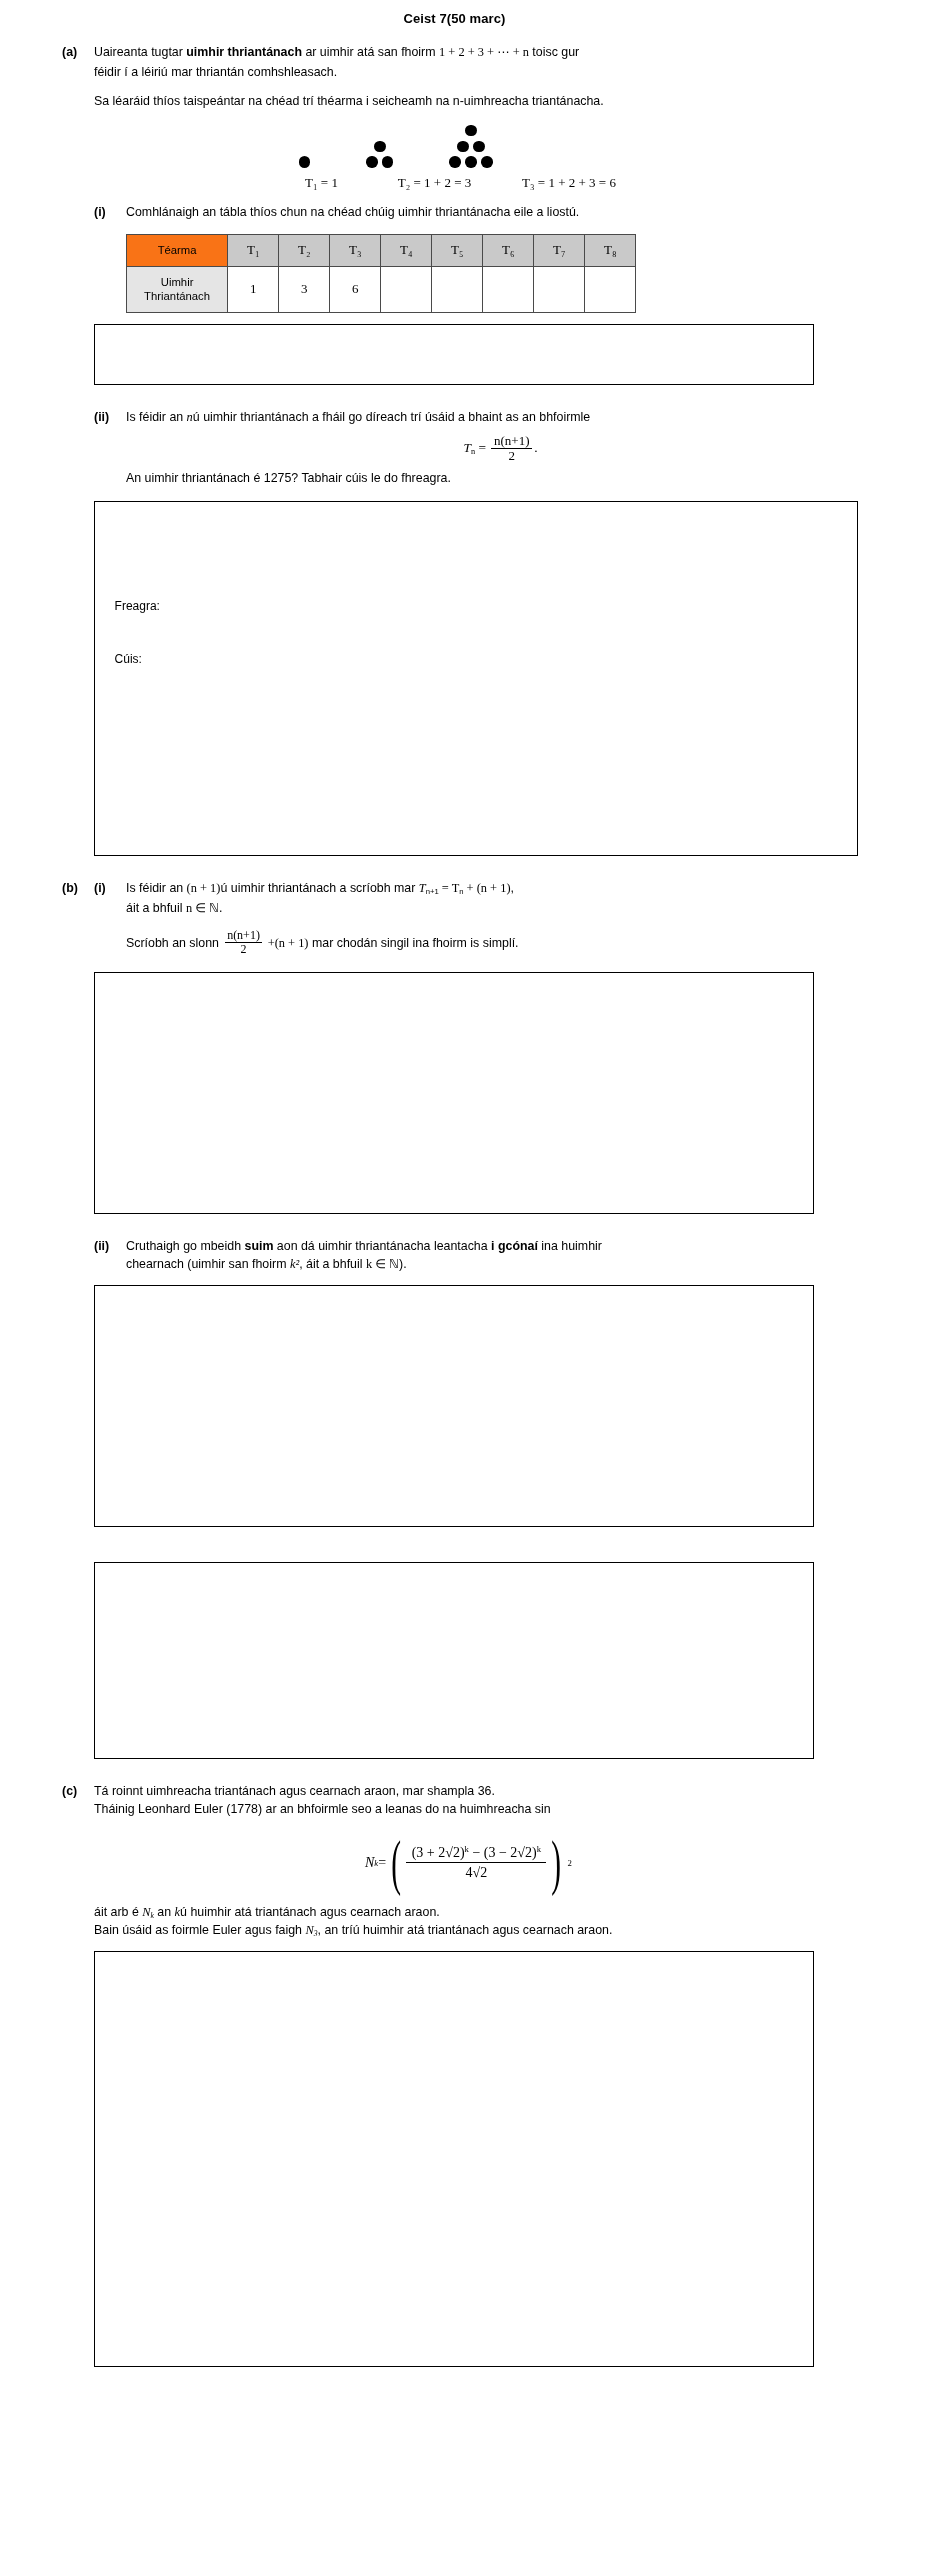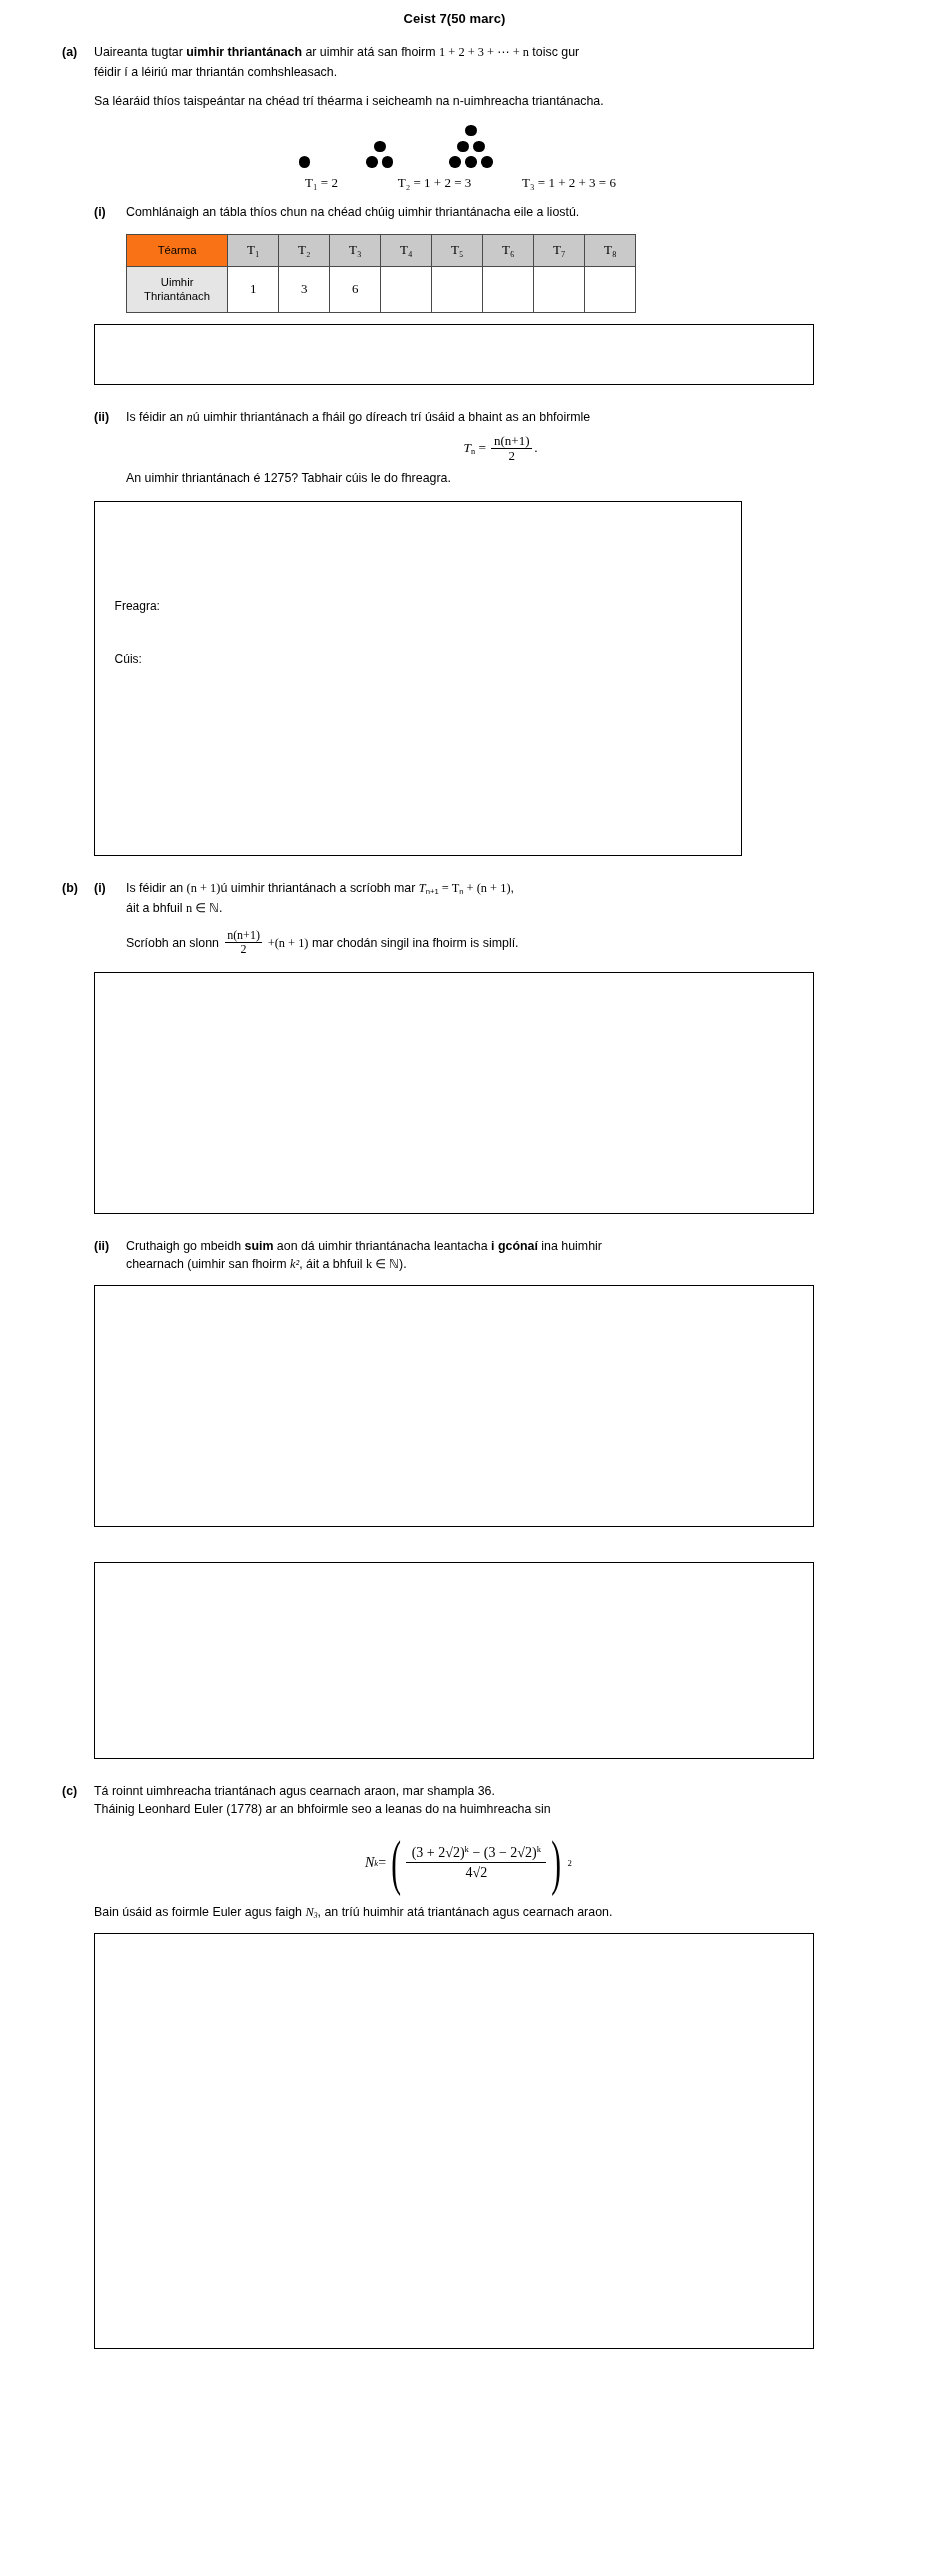--- a/index.html
+++ b/index.html
@@ -127,21 +127,21 @@
   .gb-lines span{
     position:absolute;
     left:19.6px;
     font-size:12px;
     font-family:"Liberation Sans", sans-serif;
     background:#fff;
     padding:1px 3.1px 1px 0;
   }
 
   .box-a1{margin:11.3px 0 0 32px; width:720px; height:61px;}
-  .box-a2{margin:11.3px 0 0 32px; width:648px; height:355px;}
+  .box-a2{margin:11.3px 0 0 32px; width:764px; height:355px;}
   .box-b1{margin:12.4px 0 0 32px; width:720px; height:242px;}
   .box-b2{margin:11.3px 0 0 32px; width:720px; height:242px;}
   .box-b3{margin:11.3px 0 0 32px; width:720px; height:197px;}
   .box-c {margin:11.3px 0 0 32px; width:720px; height:416px;}
 
   .sec-gap{height:24px;}
   .sec-gap-xs{height:9.3px;}
 
   
   .frac{
@@ -229,21 +229,21 @@
           <div class="dot"></div>
         </div>
       <div class="trow">
           <div class="dot"></div>
           <div class="dot"></div>
           <div class="dot"></div>
         </div>
     </div>
   </div>
   <div class="labels">
-    <span class="lab1">T₁ = 2</span>
+    <span class="lab1">T₁ = 1</span>
     <span class="lab2">T₂ = 1 + 2 = 3</span>
     <span class="lab3">T₃ = 1 + 2 + 3 = 6</span>
   </div>
 
   <div class="qrow">
     <div class="lbl-blank"></div>
     <div class="lbl-r">(i)</div>
     <div class="qbody">
       <p>Comhlánaigh an tábla thíos chun na chéad chúig uimhir thriantánacha eile a liostú.</p>
     </div>
@@ -356,20 +356,21 @@
       <span class="n"><span>(3 + 2√2)</span><sup>k</sup><span> − </span><span>(3 − 2√2)</span><sup>k</sup></span>
       <span class="d">4√2</span>
     </span>
     <span class="paren">)</span>
       <span class="outsup">2</span>
   </div>
 
   <div class="qrow">
     <div class="lbl-a"></div>
     <div class="qbody tight">
+      <p><span>áit arb é </span><i class="m">N</i><sub class="mathser" style="font-style:italic;">k</sub><span> an </span><i class="m">k</i><span>ú huimhir atá triantánach agus cearnach araon.</span></p>
       <p><span>Bain úsáid as foirmle Euler agus faigh </span><i class="m">N</i><sub class="mathser" style="font-style:italic;">3</sub><span>, an tríú huimhir atá triantánach agus cearnach araon.</span></p>
     </div>
   </div>
 
   <div class="gridbox fine box-c"></div>
 
 </div>
 
 
 </body></html>

